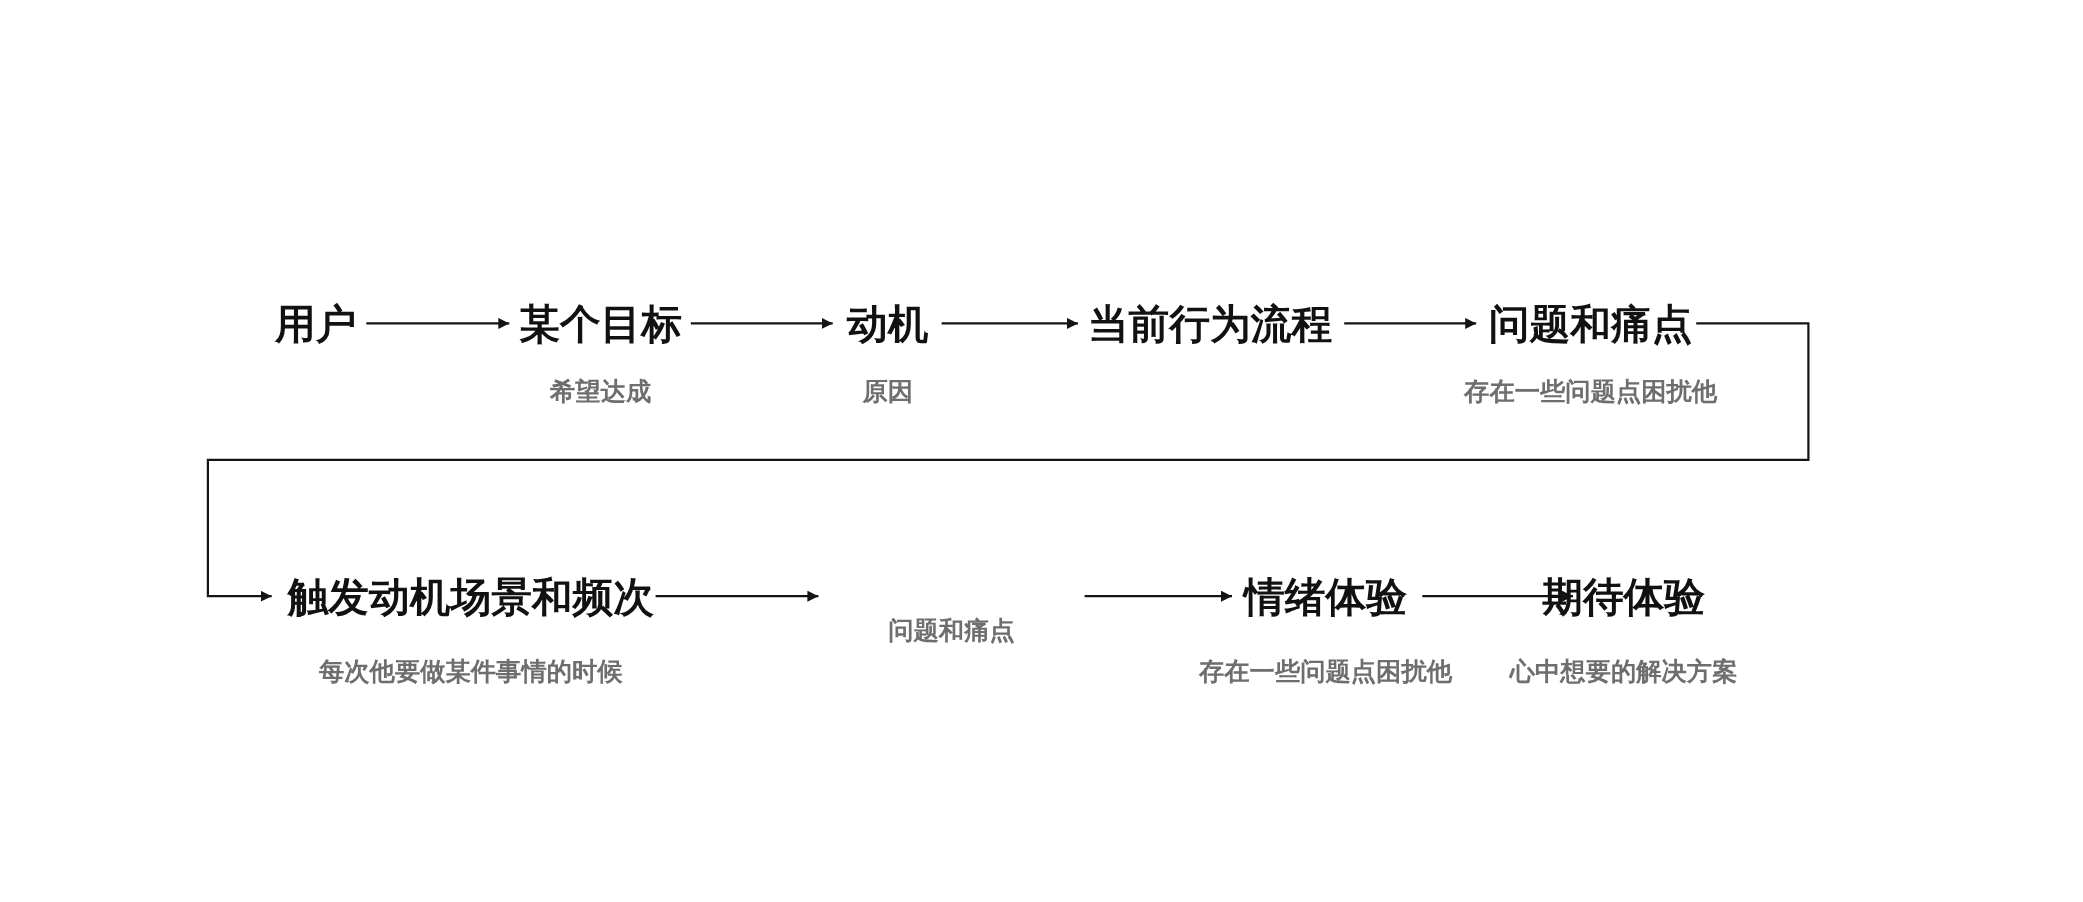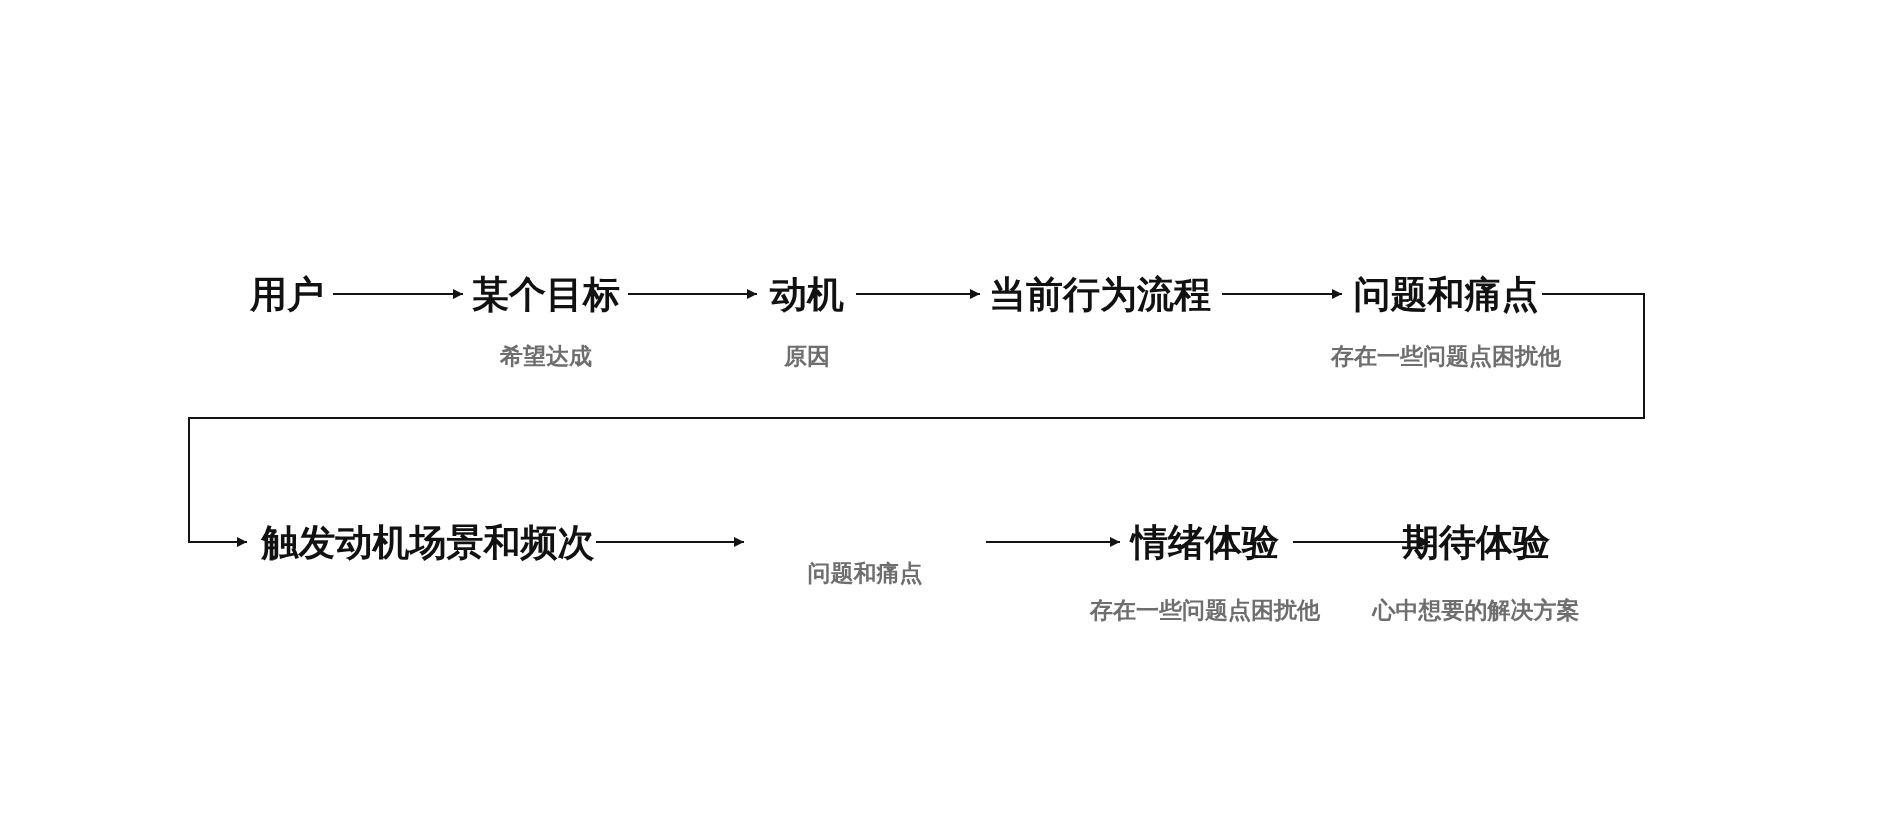--- a/index.html
+++ b/index.html
@@ -85,20 +85,21 @@
   <div class="node row1" style="left:1100px">
     <span class="title">当前行为流程</span>
   </div>
   <div class="node row1" style="left:1446px">
     <span class="title">问题和痛点</span>
     <span class="subtitle">存在一些问题点困扰他</span>
   </div>
 
   <div class="node row2" style="left:428px">
     <span class="title">触发动机场景和频次</span>
+    <span class="subtitle">每次他要做某件事情的时候</span>
   </div>
   <div class="node row2" style="left:865px">
     <span class="subtitle">问题和痛点</span>
   </div>
   <div class="node row2" style="left:1205px">
     <span class="title">情绪体验</span>
     <span class="subtitle">存在一些问题点困扰他</span>
   </div>
   <div class="node row2" style="left:1476px">
     <span class="title">期待体验</span>

